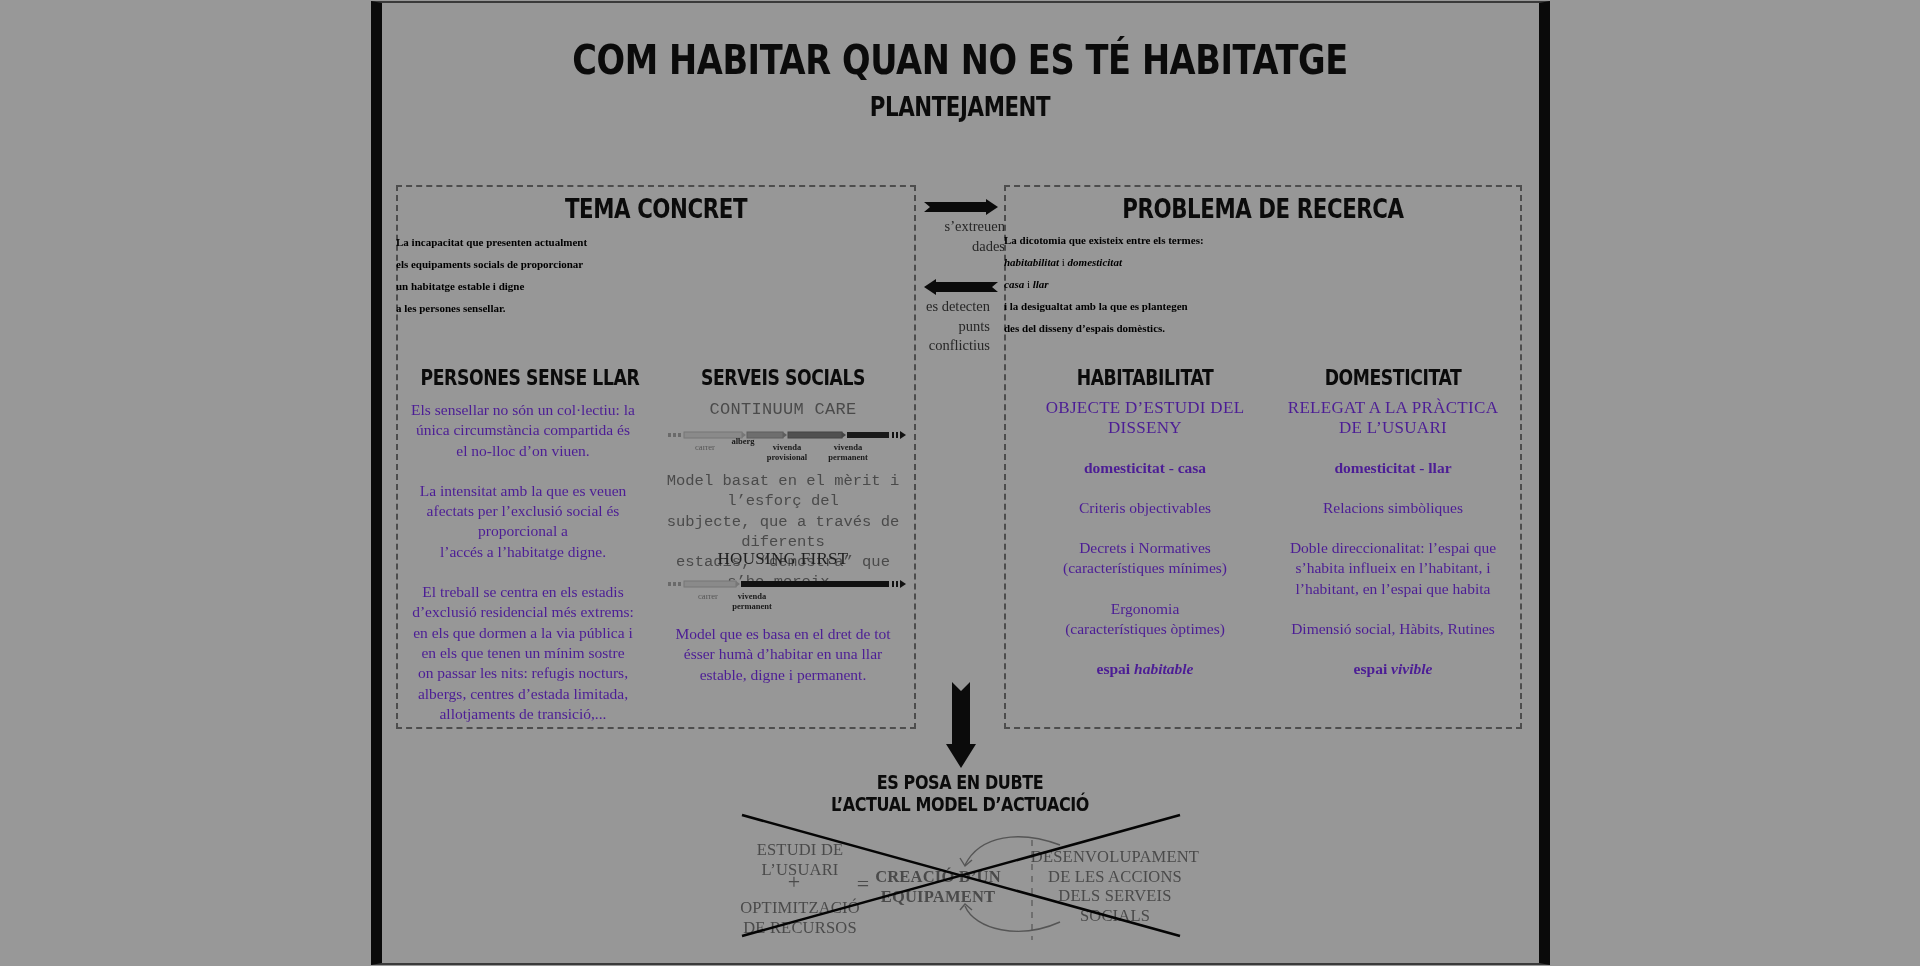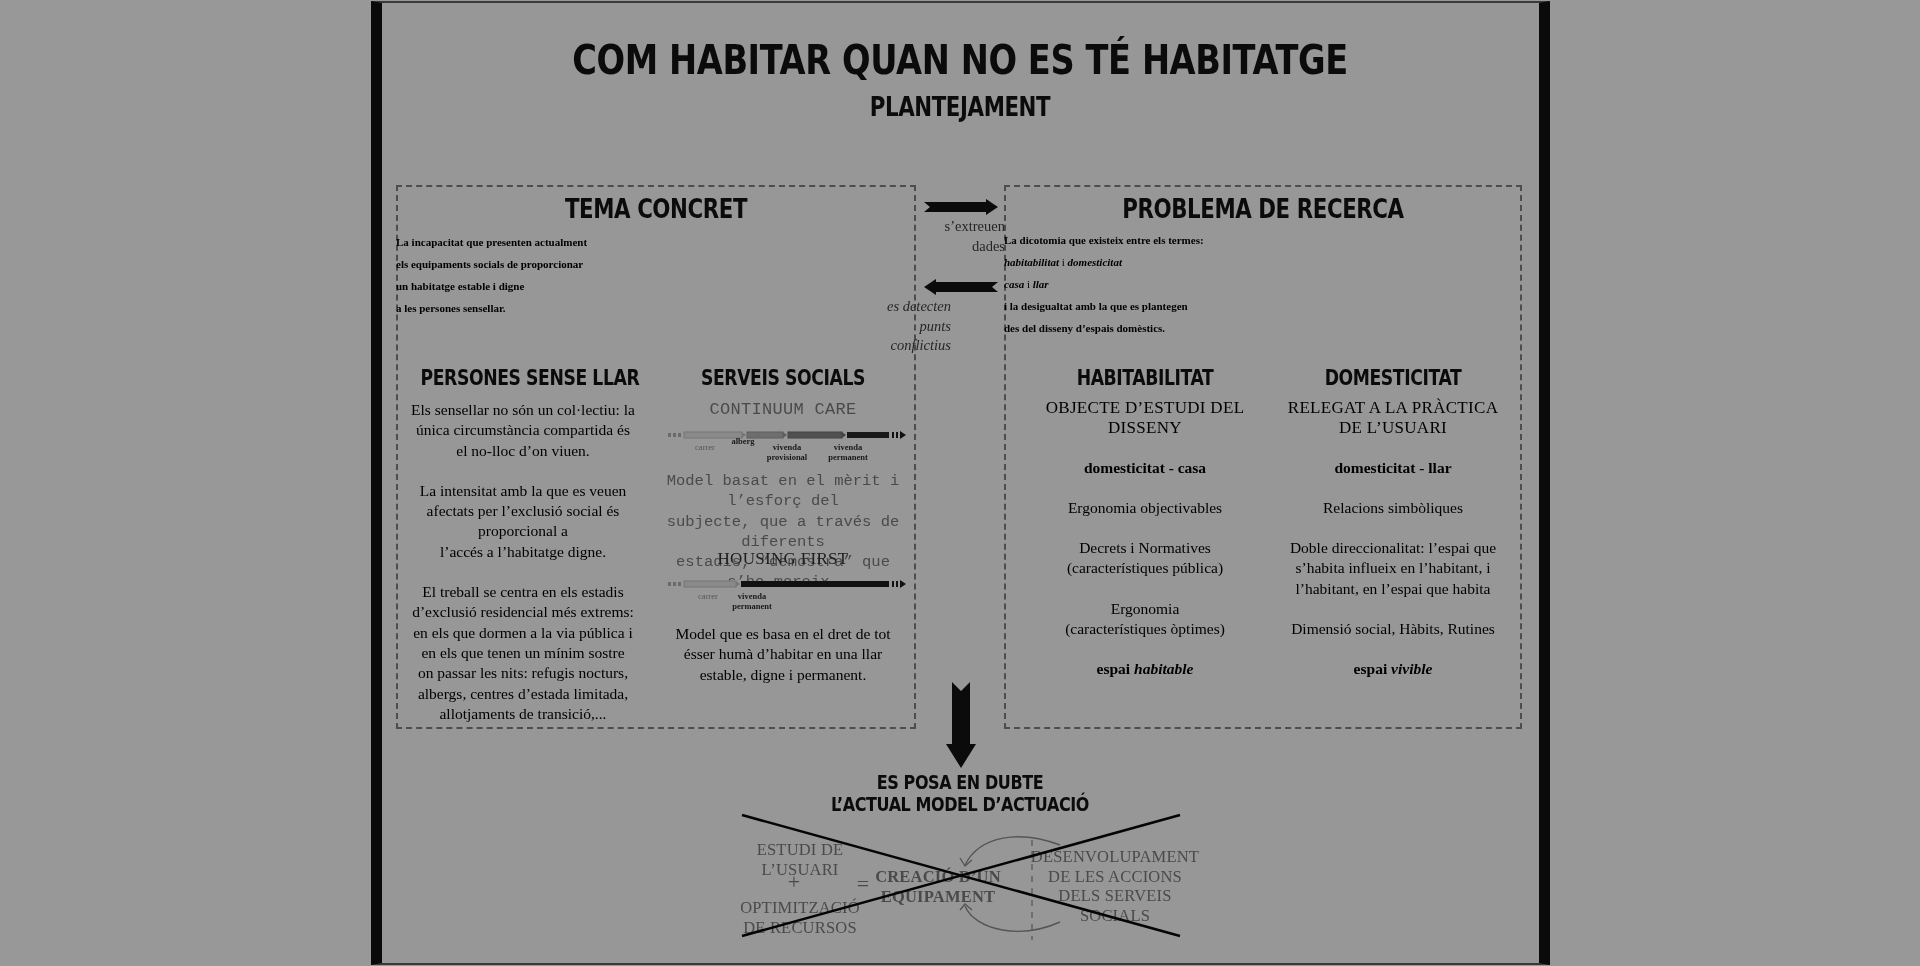--- a/index.html
+++ b/index.html
@@ -26,21 +26,21 @@
   .title { left:0; width:1920px; top:36px; font-size:41px; }
   .subtitle { left:0; width:1920px; top:92px; font-size:26px; }
   .dashbox {
     position:absolute; border:2px dashed #4d4d4d; box-sizing:border-box;
   }
   .box-h { font-size:26px; }
   .lead {
     text-align:left; font-weight:bold; font-size:11px; line-height:22px; color:#000000;
   }
   .col-h { font-size:21px; }
-  .body-txt { text-align:center; font-size:15.5px; line-height:20.3px; color:#000000; }
+  .body-txt { text-align:center; font-size:15.5px; line-height:20.3px; color:#4c1d95; }
   .body-txt p { margin:0 0 20px 0; }
   .gray { color:#4a4a4a;font-family:Liberation Mono, monospace; }
   .caps { font-size:17px; letter-spacing:0.3px; }
   .mid-txt { text-align:right; font-size:14.5px; line-height:19.5px; color:#262626; }
   .tl-lbl { position:absolute; font-size:8.5px; font-weight:bold; text-align:center; line-height:10px; color:#1a1a1a; }
   .tl-lbl.light { font-weight:normal; color:#555; }
   .crossed { color:#4a4a4a; text-align:center; font-size:16.5px; line-height:19.5px; letter-spacing:0.2px; }
 </style>
 </head>
 <body>
@@ -145,21 +145,21 @@
 <svg class="abs" style="left:924px;top:199px;" width="74" height="16" viewBox="0 0 74 16">
   <polygon points="0,3 6,8 0,13 62,13 62,16 74,8 62,0 62,3" fill="#0b0b0b"></polygon>
 </svg>
 <div class="abs mid-txt" style="left:915px;width:90px;top:217px;">
   <span>s’extreuen</span><br>
   <span>dades</span>
 </div>
 <svg class="abs" style="left:924px;top:279px;" width="74" height="16" viewBox="0 0 74 16">
   <polygon points="74,3 68,8 74,13 12,13 12,16 0,8 12,0 12,3" fill="#0b0b0b"></polygon>
 </svg>
-<div class="abs mid-txt" style="left:861px;width:90px;top:297px;font-style:italic;">
+<div class="abs mid-txt" style="left:900px;width:90px;top:297px;">
   <span>es detecten</span><br>
   <span>punts</span><br>
   <span>conflictius</span>
 </div>
 
 <div class="dashbox" style="left:1004px;top:185px;width:518px;height:544px;"></div>
 <div class="abs display box-h" style="left:1004px;width:518px;top:194px;">PROBLEMA DE RECERCA</div>
 <div class="abs lead" style="left:1004px;width:518px;top:229px;">
   <div>La dicotomia que existeix entre els termes:</div>
   <div><i>habitabilitat</i><span style="font-weight:normal"> i </span><i>domesticitat</i></div>
@@ -168,22 +168,22 @@
   <div>des del disseny d’espais domèstics.</div>
 </div>
 
 <div class="abs display col-h" style="left:1020px;width:250px;top:366px;">HABITABILITAT</div>
 <div class="abs body-txt" style="left:1020px;width:250px;top:398px;">
   <div class="caps" style="margin-bottom:19px;">
     <span>OBJECTE D’ESTUDI DEL</span><br>
     <span>DISSENY</span>
   </div>
   <p style="font-weight:bold;">domesticitat - casa</p>
-  <p><span>Ergonomia objectivables</span></p>
-  <p><span>Decrets i Normatives</span><br><span>(característiques pública)</span></p>
+  <p><span>Criteris objectivables</span></p>
+  <p><span>Decrets i Normatives</span><br><span>(característiques mínimes)</span></p>
   <p><span>Ergonomia</span><br><span>(característiques òptimes)</span></p>
   <p style="font-weight:bold;"><span>espai </span><i>habitable</i></p>
 </div>
 
 <div class="abs display col-h" style="left:1268px;width:250px;top:366px;">DOMESTICITAT</div>
 <div class="abs body-txt" style="left:1268px;width:250px;top:398px;">
   <div class="caps" style="margin-bottom:19px;">
     <span>RELEGAT A LA PRÀCTICA</span><br>
     <span>DE L’USUARI</span>
   </div>

